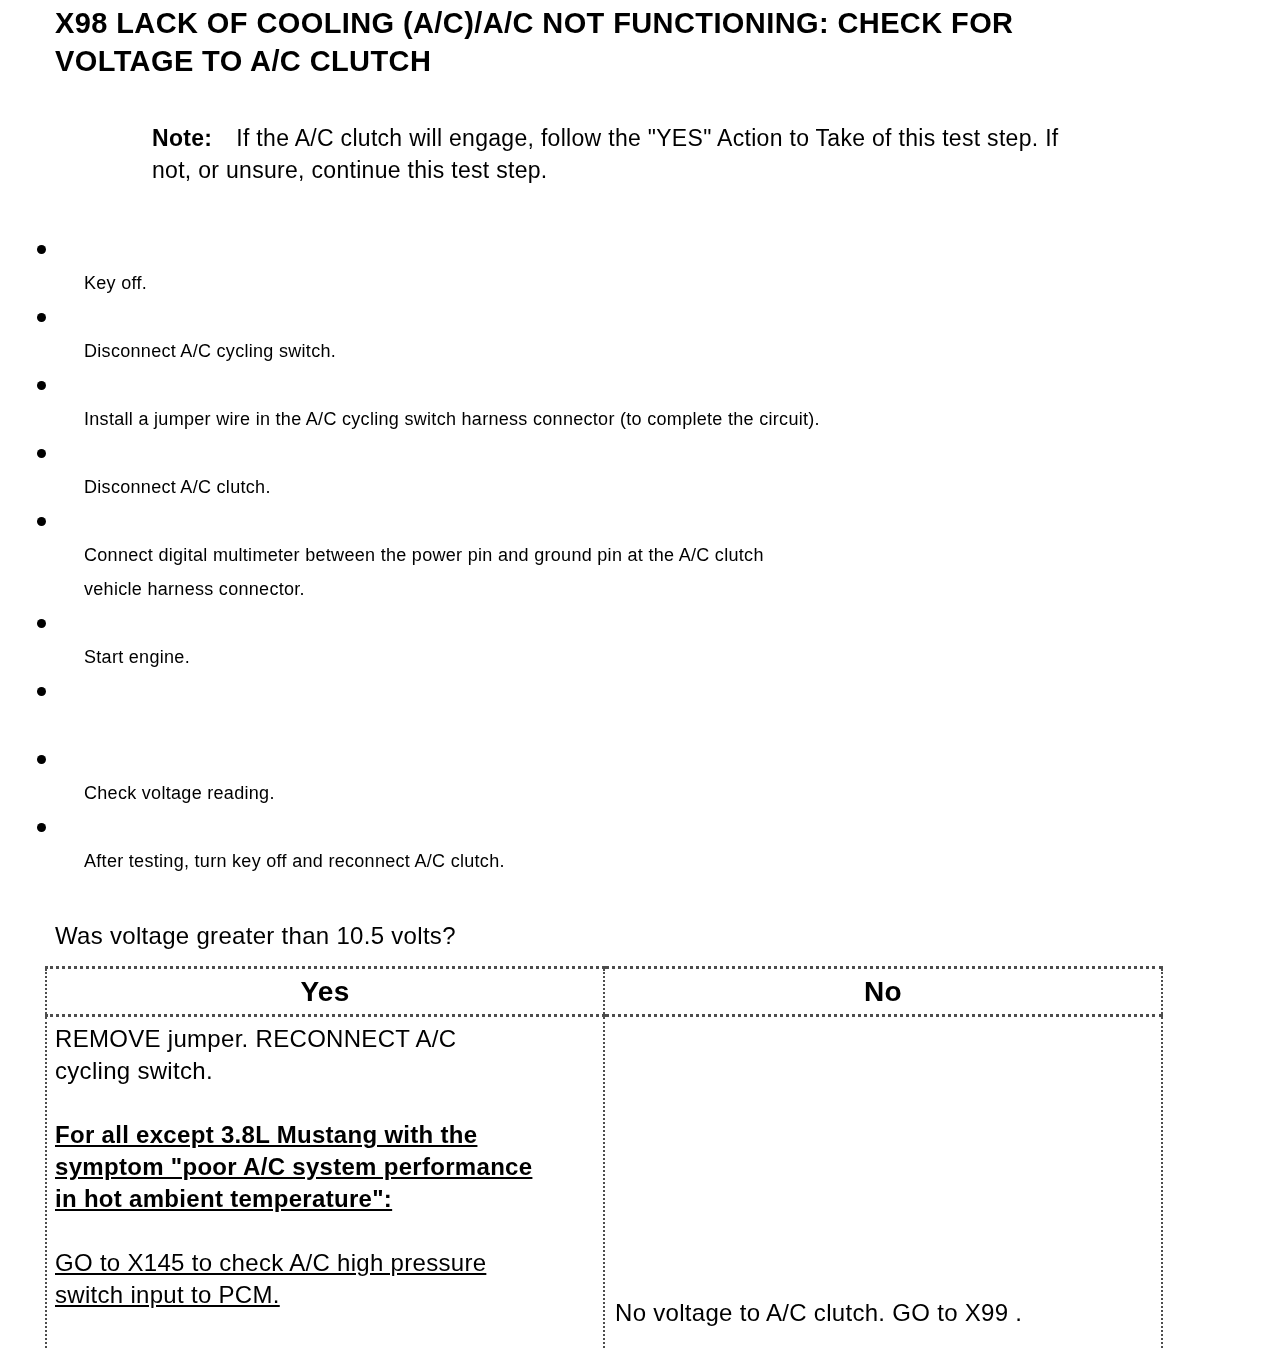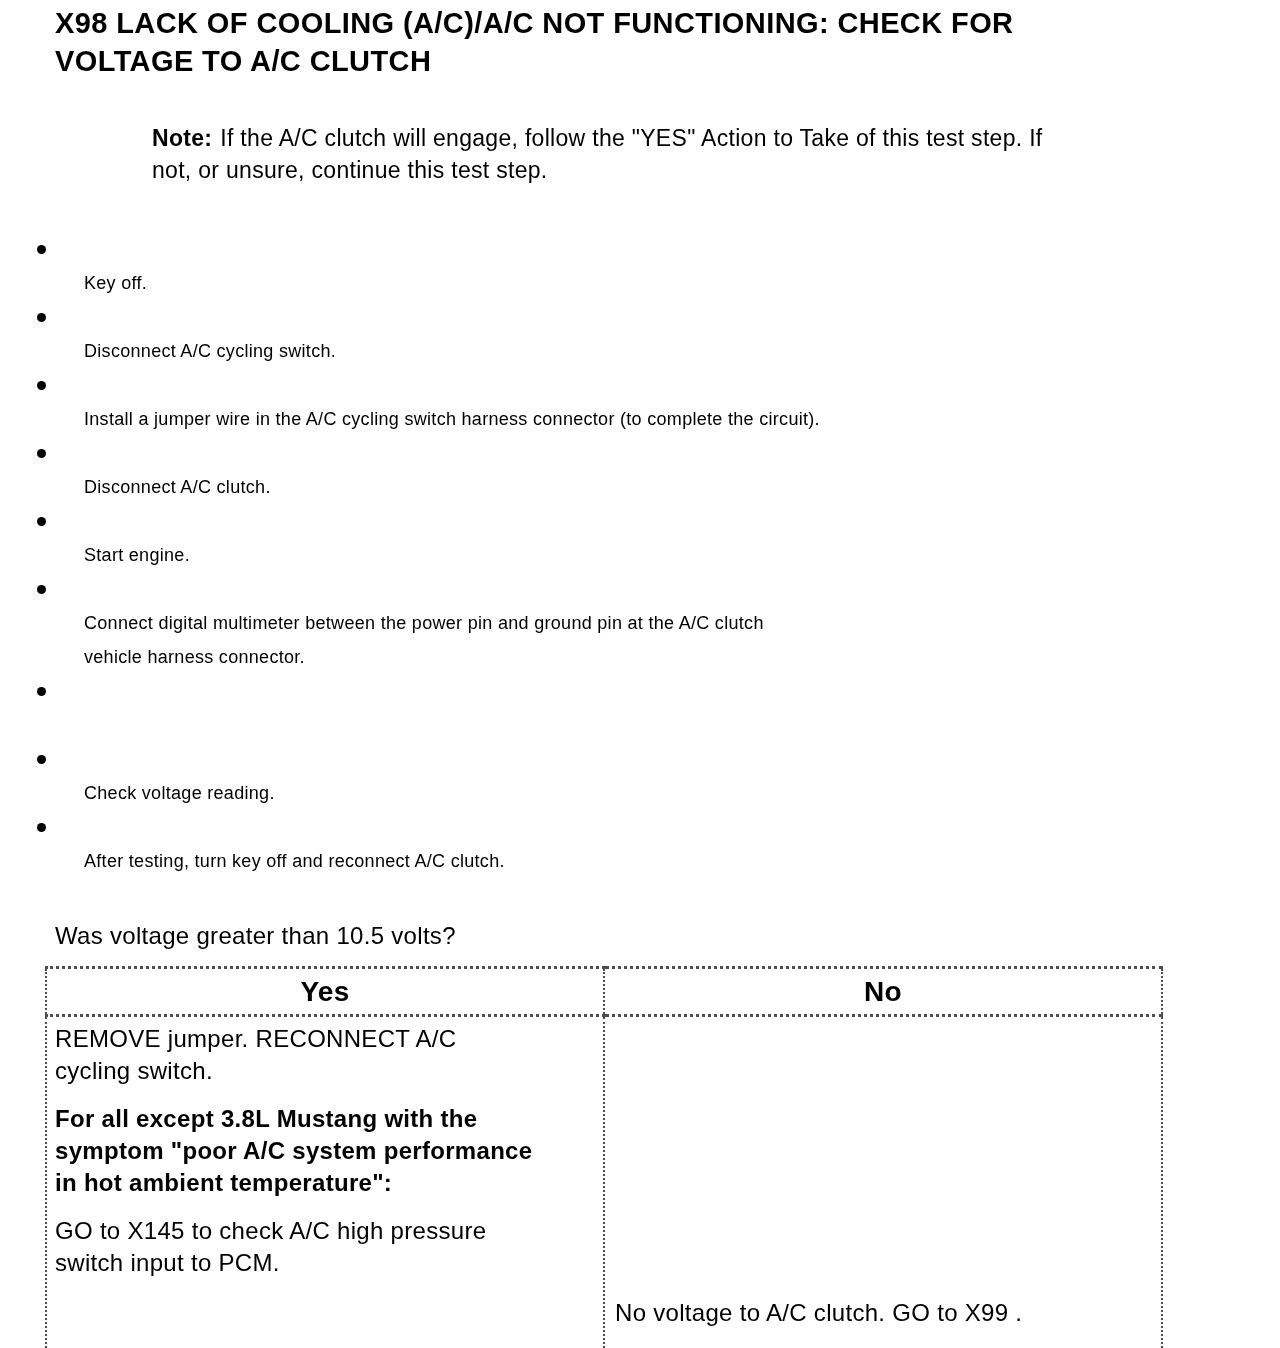--- a/index.html
+++ b/index.html
@@ -30,20 +30,21 @@
     font-size: 23px;
     line-height: 32px;
     letter-spacing: 0.3px;
   }
   .note-label {
     font-weight: bold;
     padding-right: 8px;
   }
   .note-text {
     white-space: pre-line;
+    margin-left: 16px;
   }
   ul.procedure {
     margin: 46px 40px 0 0;
     padding: 0 0 0 84px;
     list-style: none;
     font-size: 18px;
     line-height: 34px;
     letter-spacing: 0.3px;
   }
   ul.procedure li {
@@ -99,21 +100,22 @@
   }
   td.col-no {
     vertical-align: middle;
     padding: 6px 4px 6px 10px;
   }
   .cell-para {
     margin: 0;
     white-space: pre-line;
   }
   .cell-para + .cell-para {
-    margin-top: 16px;
+    margin-top: 32px;
+    text-decoration: underline;
   }
   .cell-para.bold {
     font-weight: bold;
   }
   .no-text {
     white-space: pre-line;
   }
 </style>
 </head>
 <body>
@@ -135,25 +137,25 @@
     <li>
       <span class="bullet-dot"></span><span>Disconnect A/C cycling switch.</span>
     </li>
     <li>
       <span class="bullet-dot"></span><span>Install a jumper wire in the A/C cycling switch harness connector (to complete the circuit).</span>
     </li>
     <li>
       <span class="bullet-dot"></span><span>Disconnect A/C clutch.</span>
     </li>
     <li>
-      <span class="bullet-dot"></span><span>Start engine.</span>
+      <span class="bullet-dot"></span><span>Connect digital multimeter between the power pin and ground pin at the A/C clutch
+vehicle harness connector.</span>
     </li>
     <li>
-      <span class="bullet-dot"></span><span>Connect digital multimeter between the power pin and ground pin at the A/C clutch
-vehicle harness connector.</span>
+      <span class="bullet-dot"></span><span>Start engine.</span>
     </li>
     <li>
       <span class="bullet-dot"></span>
     </li>
     <li>
       <span class="bullet-dot"></span><span>Check voltage reading.</span>
     </li>
     <li>
       <span class="bullet-dot"></span><span>After testing, turn key off and reconnect A/C clutch.</span>
     </li>

